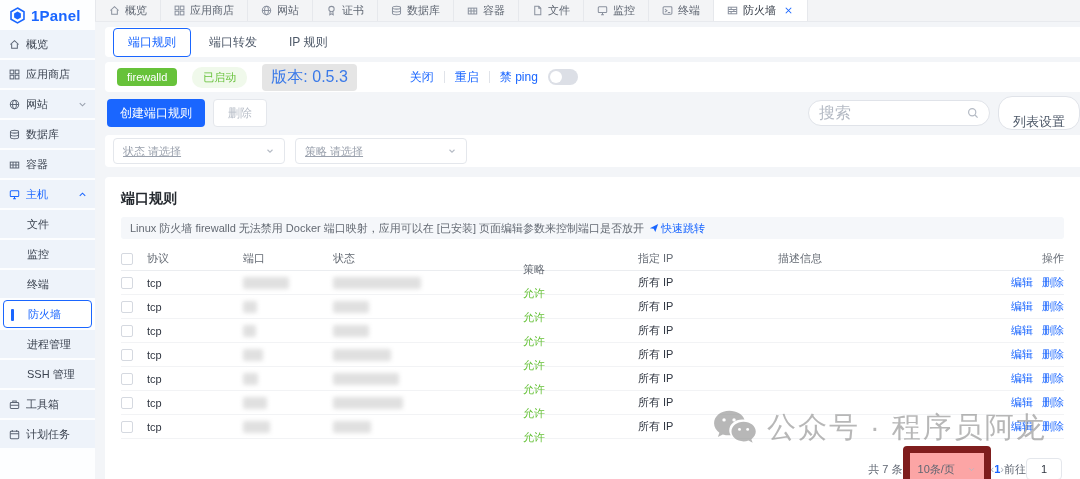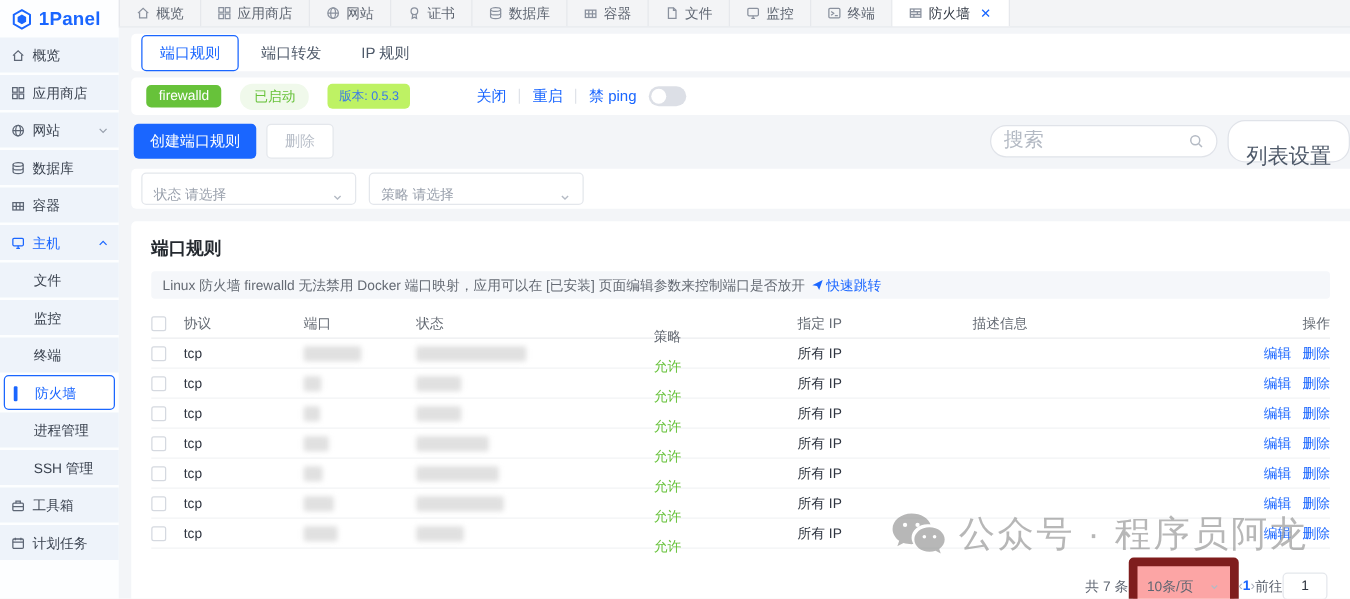--- a/index.html
+++ b/index.html
@@ -32,39 +32,39 @@
   .content { flex:1; position:relative; padding:5px 0 0 10px; }
   .card { background:#fff; border-radius:4px 0 0 4px; }
 
   .tabs-card { height:30px; display:flex; align-items:center; gap:4px; padding-left:8px; margin-bottom:5px; }
   .page-tab { font-size:12px; color:#4e5969; padding:5px 14px; cursor:pointer; }
   .page-tab.active { color:#1a66ff; border:1px solid #1a66ff; border-radius:4px; }
 
   .status-card { height:30px; display:flex; align-items:center; gap:15px; padding:0 12px; margin-bottom:7px; }
   .badge-solid { background:#67c23a; color:#fff; font-size:11px; font-weight:normal; padding:3px 10px; border-radius:4px; }
   .badge-green { background:#f0f9eb; color:#67c23a; font-size:11px; padding:3px 11px; border-radius:10px; }
-  .badge-blue { background:#bef264; color:#3a79e8; font-size:10px; padding:3px 9px; border-radius:4px; }
+  .badge-blue { background:#e5e5e5; color:#3a79e8; font-size:16px; padding:3px 9px; border-radius:4px; }
   .status-links { display:flex; align-items:center; gap:10px; margin-left:38px; }
   .link { color:#1a66ff; cursor:pointer; font-size:12px; }
   .vdiv { width:1px; height:12px; background:#e0e3e9; }
   .toggle { width:30px; height:16px; border-radius:8px; background:#dcdfe6; position:relative; cursor:pointer; }
   .toggle::after { content:""; position:absolute; left:2px; top:2px; width:12px; height:12px; border-radius:50%; background:#fff; }
 
   .toolbar { display:flex; align-items:center; height:28px; margin:0 0 8px 2px; }
   .btn-primary { background:#1a66ff; color:#fff; font-size:12px; border:none; border-radius:4px; padding:0 13px; height:28px; cursor:pointer; }
   .btn-plain { background:#fff; color:#b9bfc9; font-size:12px; border:1px solid #e4e7ec; border-radius:4px; padding:0 14px; height:28px; margin-left:8px; cursor:pointer; }
   .search-wrap { margin-left:auto; display:flex; align-items:center; gap:8px; }
   .search-box { width:182px; height:26px; border:1px solid #e0e3e9; border-radius:14px; background:#fff; display:flex; align-items:center; padding:0 10px; }
   .search-box input { border:none; outline:none; flex:1; font-size:16px; color:#333; background:transparent; min-width:0; font-family:inherit; }
   .search-box input::placeholder { color:#b4bac4; }
   .sicon { display:flex; color:#b4bac4; }
-  .btn-pill { height:26px; border:1px solid #e0e3e9; border-radius:14px; background:#fff; color:#4e5969; font-size:17px; padding:16px 14px; white-space:nowrap; cursor:pointer; }
+  .btn-pill { height:26px; border:1px solid #e0e3e9; border-radius:14px; background:#fff; color:#4e5969; font-size:13px; padding:16px 14px; white-space:nowrap; cursor:pointer; }
 
   .filter-card { height:32px; display:flex; align-items:center; gap:10px; padding:0 8px; margin-bottom:10px; }
-  .select { width:172px; height:26px; border:1px solid #e4e7ec; border-radius:4px; display:flex; align-items:flex-end; justify-content:space-between; padding:0 9px; font-size:11px; color:#9aa1ad; background:#fff; cursor:pointer; }
+  .select { width:172px; height:26px; border:1px solid #e4e7ec; border-radius:4px; display:flex; align-items:center; justify-content:space-between; padding:0 9px; font-size:11px; color:#9aa1ad; background:#fff; cursor:pointer;text-decoration:underline; }
   .select .chev { display:flex; color:#b4bac4; }
 
   .main-card { height:302px; padding:13px 16px 0 16px; border-radius:4px 0 0 0; }
   .section-title { font-size:14px; font-weight:bold; color:#24292f; margin-bottom:9px; }
   .notice { background:#f5f7fa; border-radius:3px; height:22px; display:flex; align-items:center; padding:0 9px; font-size:11px; color:#646a73; margin-bottom:8px; }
   .notice-link { color:#1a66ff; display:inline-flex; align-items:center; gap:2px; margin-left:5px; cursor:pointer; font-size:11px; }
 
   .trow { display:flex; align-items:center; height:24px; border-bottom:1px solid #f2f3f5; font-size:11px; color:#2f3540; }
   .trow.thead { color:#646a73; border-bottom:1px solid #ebedf0; }
   .c-check { width:26px; display:flex; }

